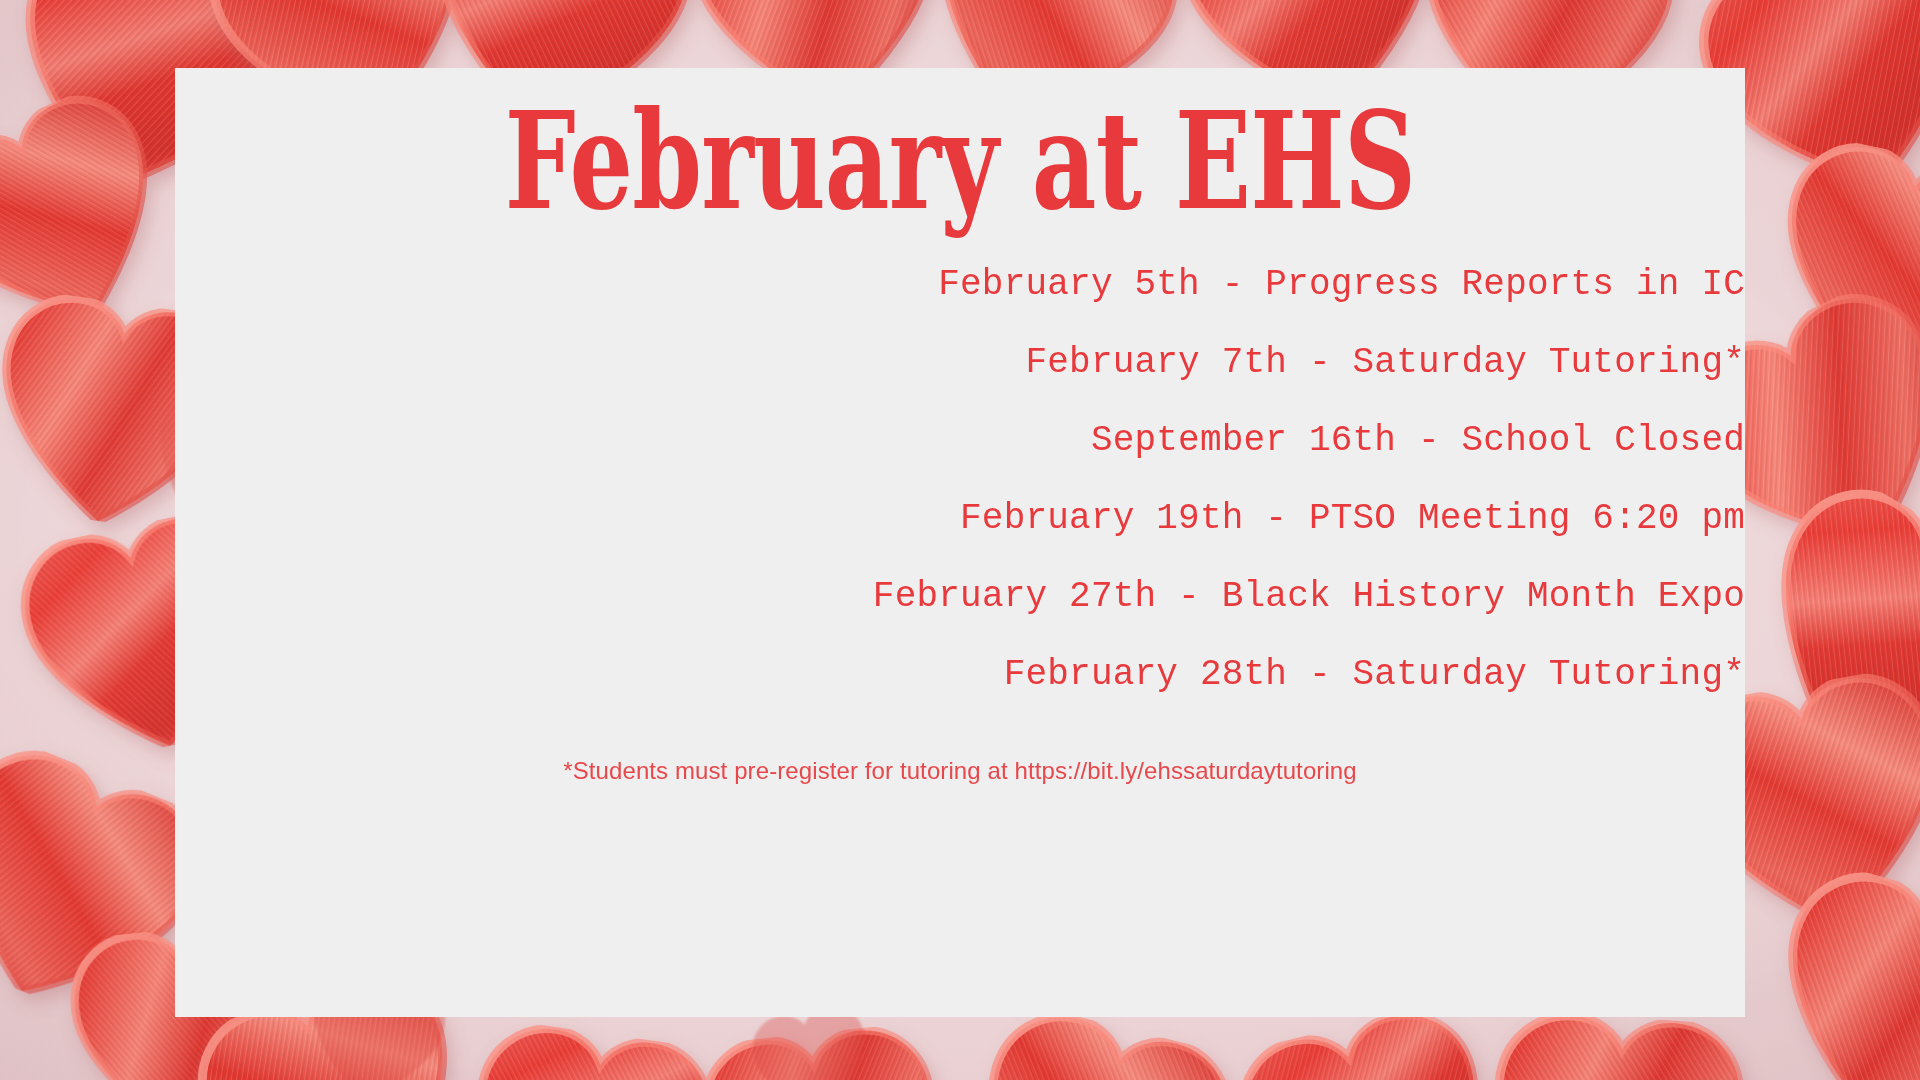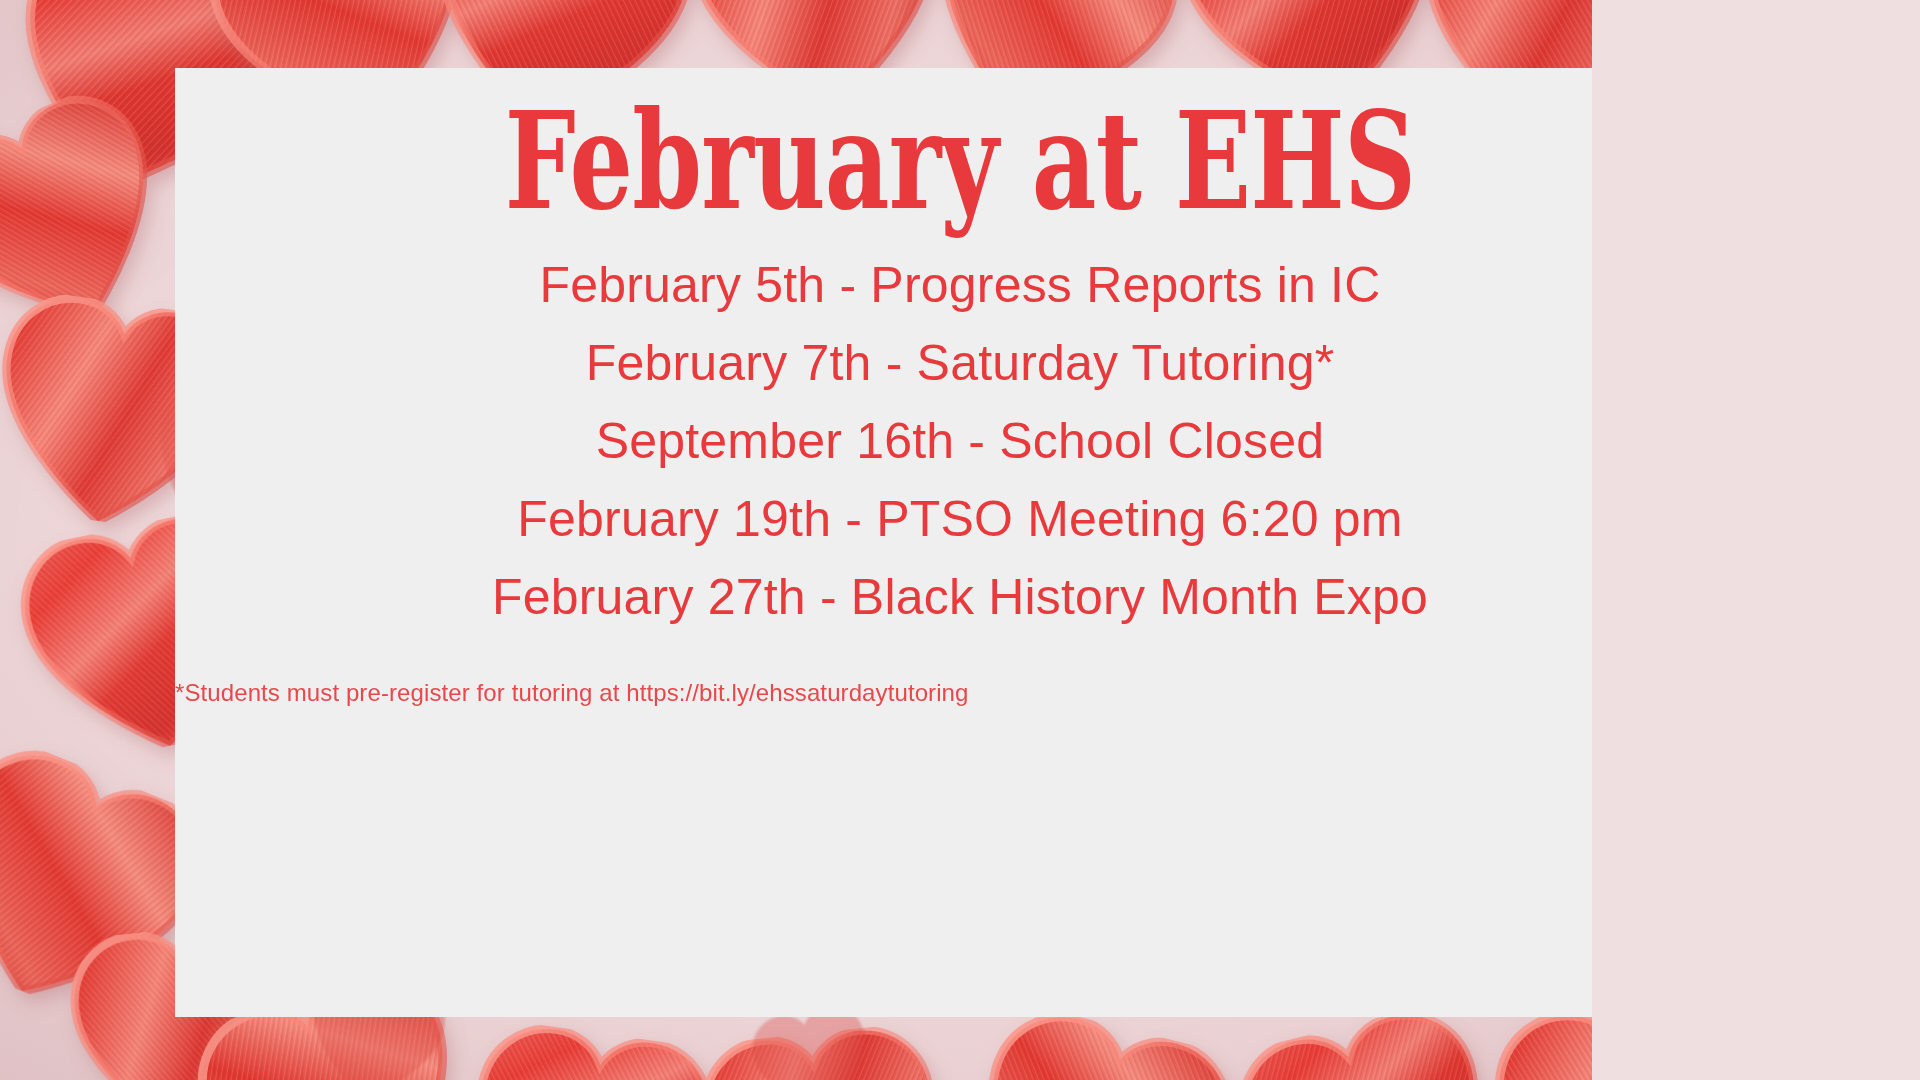--- a/index.html
+++ b/index.html
@@ -8,21 +8,21 @@
     padding: 0;
     width: 1920px;
     height: 1080px;
     overflow: hidden;
     background: #f0dfe0;
     font-family: "Liberation Sans", sans-serif;
   }
 
   #poster {
     position: relative;
-    width: 1592px;
+    width: 1920px;
     height: 1080px;
     overflow: hidden;
   }
 
   
   .bg-photo {
     position: absolute;
     inset: 0;
     background: #efdcdd;
   }
@@ -68,34 +68,35 @@
 
   .events {
     list-style: none;
     margin: 0;
     padding: 0;
     width: 100%;
     text-align: center;
     margin-top: 26px;
   }
   .events li {
-    font-family: Liberation Sans, sans-serif;
+    font-family: Liberation Mono, monospace;
     font-weight: 300;
-    font-size: 50px;
+    font-size: 36px;
     line-height: 78px;
     color: #e8393c;
     letter-spacing: 0.2px;
     white-space: nowrap;
+    text-align: right;
   }
 
   .footnote {
     margin: 0;
     padding: 0;
     width: 100%;
-    text-align: left;
+    text-align: center;
     font-family: "Liberation Sans", sans-serif;
     font-size: 24px;
     line-height: 30px;
     color: #e8484b;
     margin-top: 42px;
     letter-spacing: 0.1px;
   }
 </style>
 </head>
 <body>
@@ -317,18 +318,19 @@
   <div class="card">
 
     <h1 class="poster-title">February at EHS</h1>
 
     <ul class="events">
       <li>February 5th - Progress Reports in IC</li>
       <li>February 7th - Saturday Tutoring*</li>
       <li>September 16th - School Closed</li>
       <li>February 19th - PTSO Meeting 6:20 pm</li>
       <li>February 27th - Black History Month Expo</li>
+      <li>February 28th - Saturday Tutoring*</li>
     </ul>
 
     <p class="footnote">*Students must pre-register for tutoring at https://bit.ly/ehssaturdaytutoring</p>
   </div>
 
 </div>
 
 </body></html>

